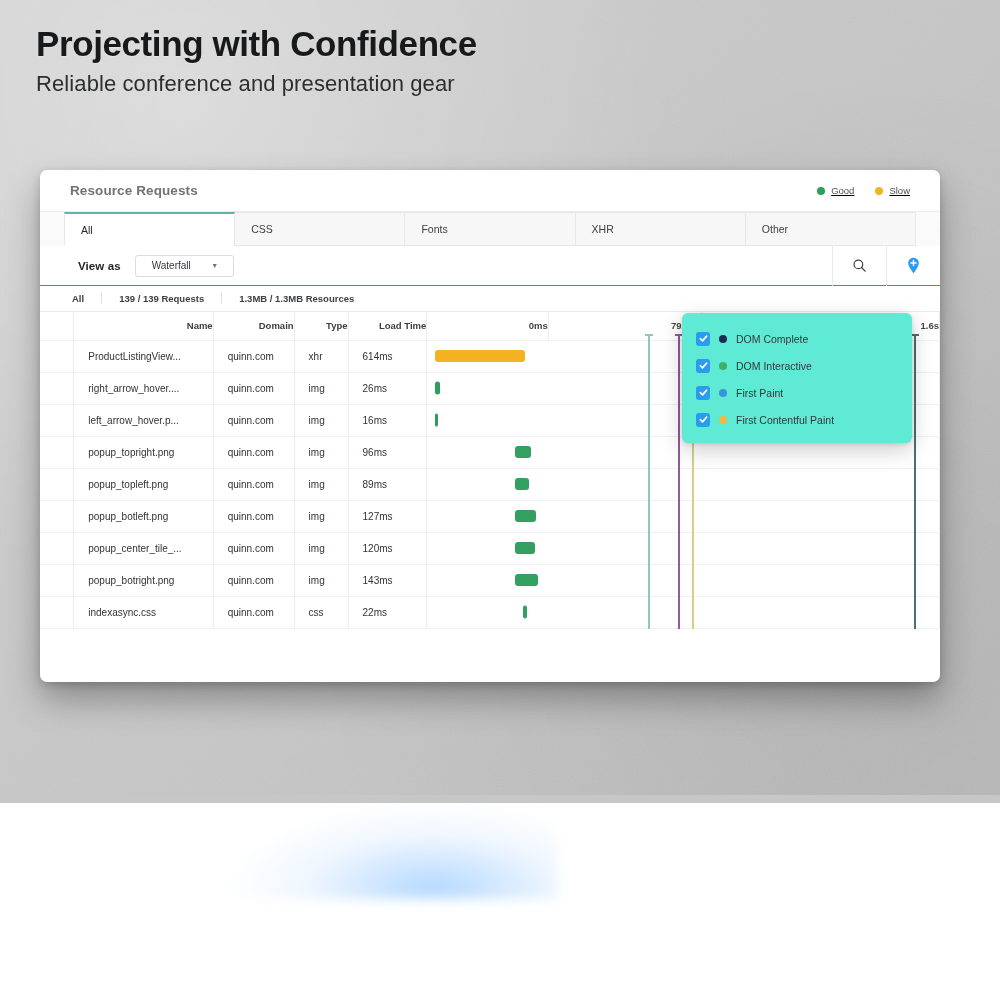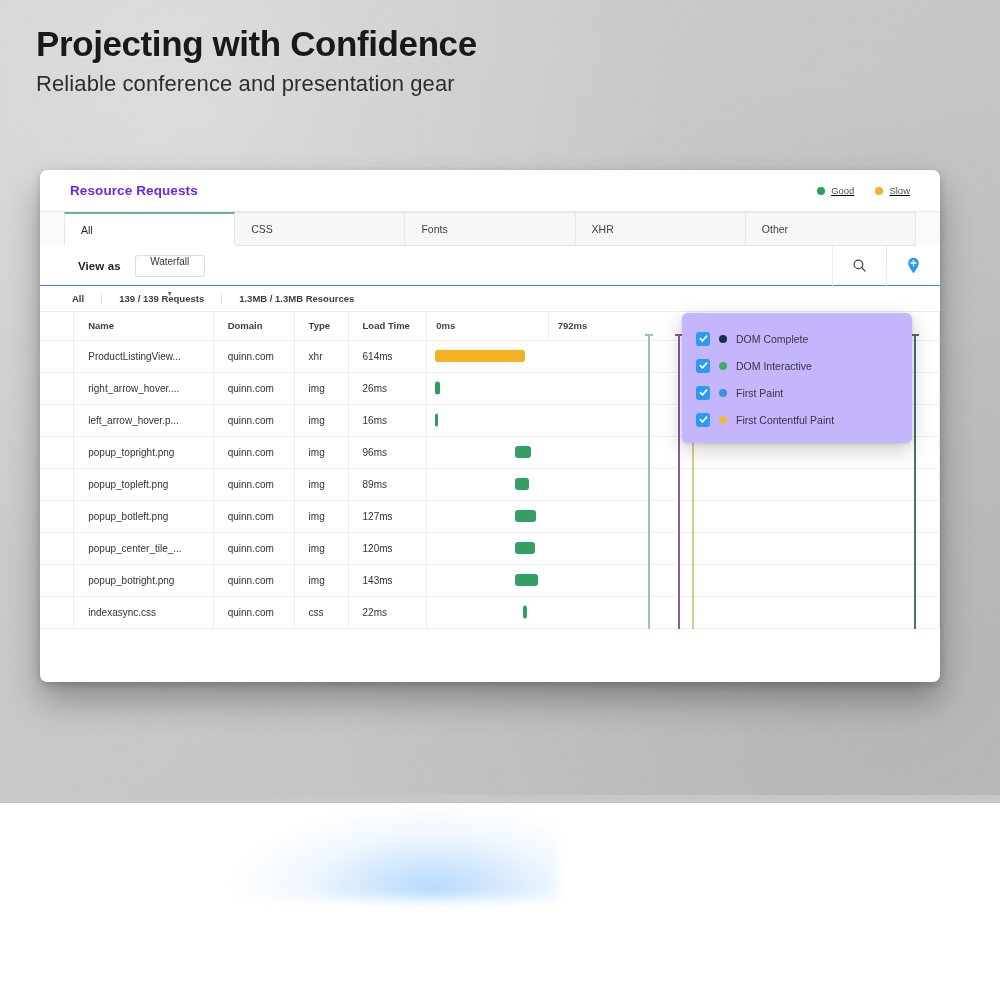--- a/index.html
+++ b/index.html
@@ -41,21 +41,21 @@
     background: #ffffff; border-radius: 7px;
     box-shadow: 0 18px 34px rgba(0,0,0,.30), 0 3px 9px rgba(0,0,0,.18);
     overflow: hidden;
   }
 
   
   #card-header {
     height: 42px; display: flex; align-items: center;
     padding: 0 30px 0 30px; border-bottom: 1px solid #ececec;
   }
-  #card-title { font-size: 13.5px; font-weight: 600; color: #6d28d9; letter-spacing: .1px; }
+  #card-title { font-size: 13.5px; font-weight: 600; color: #737373; letter-spacing: .1px; }
   #legend { margin-left: auto; display: flex; align-items: center; gap: 21px; text-decoration: underline; }
   .legend-item { display: flex; align-items: center; gap: 6px; }
   .legend-dot { width: 8px; height: 8px; border-radius: 50%; }
   .legend-label { font-size: 9.5px; color: #4a4f55; }
 
   
   #tabs { display: flex; height: 34px; background: #fafafa; padding-left: 24px; padding-right: 24px; }
   .tab {
     flex: 1; display: flex; align-items: center; padding-left: 16px;
     font-size: 10.5px; color: #3b4045;
@@ -70,22 +70,22 @@
 
   
   #toolbar {
     height: 40px; display: flex; align-items: center;
     padding-left: 38px; border-bottom: 1px solid #3b82f6; position: relative;
   }
   #viewas-label { font-size: 11.5px; font-weight: 700; color: #23272b; letter-spacing: .1px; }
   #viewas-select {
     margin-left: 14px; height: 22px; min-width: 70px;
     border: 1px solid #dcdcdc; border-radius: 3px; background: #fff;
-    display: flex; align-items: center; gap: 22px; padding: 0 8px;
-    font-size: 10px; color: #33383d; flex-direction: column;
+    display: flex; align-items: center; gap: 22px; padding: 0 16px;
+    font-size: 10px; color: #33383d;
   }
   .caret { font-size: 8px; color: #6b7075; }
   #toolbar-actions { margin-left: auto; display: flex; height: 40px; }
   .tool-btn {
     width: 54px; display: flex; align-items: center; justify-content: center;
     border-left: 1px solid #ececec;
   }
 
   
   #summary {
@@ -93,21 +93,21 @@
     padding-left: 32px; border-bottom: 1px solid #ececec; background: #fff;
   }
   .sum-cell { font-size: 9.5px; color: #3b4045; font-weight: 600; padding: 0 17px; }
   .sum-cell:first-child { padding-left: 0; }
   .sum-div { width: 1px; height: 11px; background: #e0e0e0; }
 
   
   #table-wrap { position: relative; }
   table { width: 100%; border-collapse: collapse; table-layout: fixed; }
   th, td { border-right: 1px solid #ededed; border-bottom: 1px solid #f0f0f0; }
-  th { height: 28px; font-size: 9.5px; font-weight: 600; color: #3b4045; text-align: left; padding-left: 14px; }
+  th { height: 28px; font-size: 9.5px; font-weight: 600; color: #3b4045; text-align: right; padding-left: 14px; }
   td { height: 32px; font-size: 10px; color: #2f3438; padding-left: 14px;
        overflow: hidden; white-space: nowrap; text-overflow: ellipsis; }
   .col-gutter { width: 30px; border-right: 1px solid #ededed; }
   .col-name { width: 124px; } .col-domain { width: 72px; }
   .col-type { width: 48px; }  .col-load { width: 70px; }
   .col-t0 { width: 108px; }   .col-t1 { width: 136px; }
   .col-t2 { width: 212px; }
   th.tick { padding-left: 9px; color: #42474c; }
 
   
@@ -115,21 +115,21 @@
   .wf-bar { position: absolute; top: 50%; transform: translateY(-50%); border-radius: 3px; }
 
   
   #markers { position: absolute; left: 0; top: 0; width: 100%; height: 100%; pointer-events: none; }
   .marker { position: absolute; width: 2px; }
   .marker .cap { position: absolute; top: 0; left: -3px; width: 8px; height: 2px; }
 
   
   #metric-dropdown {
     position: absolute; left: 642px; top: 143px; width: 230px;
-    background: #c4b5fd; border-radius: 6px;
+    background: #5eead4; border-radius: 6px;
     box-shadow: 0 7px 22px rgba(0,0,0,.20), 0 1px 4px rgba(0,0,0,.12);
     padding: 12px 0 10px 0; z-index: 40;
   }
   .metric-row { display: flex; align-items: center; height: 27px; padding-left: 14px; gap: 9px; }
   .chk {
     width: 14px; height: 14px; border-radius: 3px; background: #2a9bef;
     display: flex; align-items: center; justify-content: center; flex: 0 0 14px;
   }
   .chk svg { display: block; }
   .metric-dot { width: 8px; height: 8px; border-radius: 50%; flex: 0 0 8px; }

